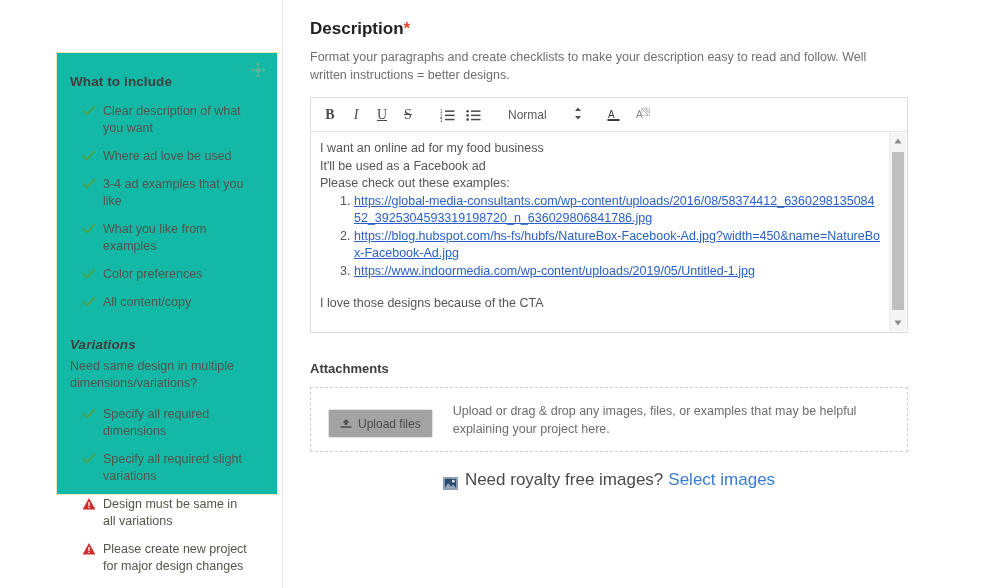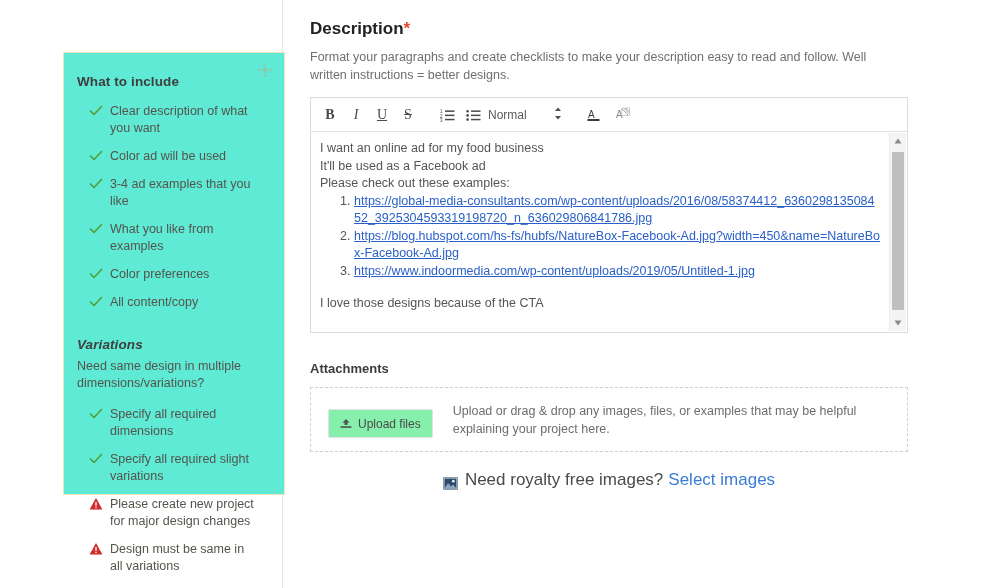--- a/index.html
+++ b/index.html
@@ -22,25 +22,25 @@
     left: 282px;
     top: 0;
     width: 1px;
     height: 588px;
     background: #e3e3e3;
   }
 
   
   .tips-card {
     position: absolute;
-    left: 63px;
+    left: 56px;
     top: 52px;
     width: 222px;
     height: 443px;
-    background: #5eead4;
+    background: #14b8a6;
     border: 1px solid #eee6bb;
     box-sizing: border-box;
   }
   .drag-handle {
     position: absolute;
     right: 11px;
     top: 9px;
     width: 16px;
     height: 16px;
     opacity: .55;
@@ -152,21 +152,21 @@
     cursor: pointer;
   }
   .tb-btn.bold { font-weight: bold; font-family: "Liberation Serif", serif; font-size: 14px;}
   .tb-btn.italic { font-style: italic; font-family: "Liberation Serif", serif; font-size: 14px;}
   .tb-btn.underline { text-decoration: underline; font-family: "Liberation Serif", serif; font-size: 14px;}
   .tb-btn.strike { text-decoration: line-through; font-family: "Liberation Serif", serif; font-size: 14px;}
   .tb-gap { width: 13px; }
   .tb-select {
     display: inline-flex;
     align-items: center;
-    margin-left: 0;
+    margin-left: 20px;
     font-size: 12px;
     color: #5a5a5a;
     cursor: pointer;
   }
   .tb-select .caret {
     margin-left: 27px;
     font-size: 9px;
     line-height: 9px;
     color: #4e4e4e;
     display: inline-block;
@@ -260,21 +260,21 @@
     margin-top: 11px;
     width: 598px;
     height: 65px;
     border: 1px dashed #cfcfcf;
     box-sizing: border-box;
     display: flex;
     align-items: center;
     padding-left: 17px;
   }
   .upload-btn {
-    background: #86efac;
+    background: #a3a3a3;
     border: 1px solid #e2e2e2;
     border-radius: 2px;
     height: 27px;
     padding: 0 11px;
     display: inline-flex;
     align-items: center;
     font-size: 12px;
     color: #4b4b4b;
     cursor: pointer;
     white-space: nowrap;
@@ -353,21 +353,21 @@
             </svg>
         </span>
         <span>Clear description of what you want</span>
       </li>
       <li>
         <span class="tick-icon">
           <svg width="14" height="14" viewBox="0 0 14 14">
               <path d="M1.5 7 L5 10.5 L12.5 2.5" stroke="#53a03b" stroke-width="1.7" fill="none" stroke-linecap="round" stroke-linejoin="round"></path>
             </svg>
         </span>
-        <span>Color ad will be used</span>
+        <span>Where ad love be used</span>
       </li>
       <li>
         <span class="tick-icon">
           <svg width="14" height="14" viewBox="0 0 14 14">
               <path d="M1.5 7 L5 10.5 L12.5 2.5" stroke="#53a03b" stroke-width="1.7" fill="none" stroke-linecap="round" stroke-linejoin="round"></path>
             </svg>
         </span>
         <span>3-4 ad examples that you like</span>
       </li>
       <li>
@@ -417,31 +417,31 @@
         <span>Specify all required slight variations</span>
       </li>
       <li>
         <span class="warn-icon">
           <svg width="14" height="14" viewBox="0 0 14 14">
             <path d="M7 1 L13.4 12.6 H0.6 Z" fill="#d22b2b"></path>
             <rect x="6.35" y="5" width="1.3" height="4" fill="#ffffff"></rect>
             <rect x="6.35" y="9.8" width="1.3" height="1.3" fill="#ffffff"></rect>
           </svg>
         </span>
-        <span>Please create new project for major design changes</span>
+        <span>Design must be same in all variations</span>
       </li>
       <li>
         <span class="warn-icon">
           <svg width="14" height="14" viewBox="0 0 14 14">
             <path d="M7 1 L13.4 12.6 H0.6 Z" fill="#d22b2b"></path>
             <rect x="6.35" y="5" width="1.3" height="4" fill="#ffffff"></rect>
             <rect x="6.35" y="9.8" width="1.3" height="1.3" fill="#ffffff"></rect>
           </svg>
         </span>
-        <span>Design must be same in all variations</span>
+        <span>Please create new project for major design changes</span>
       </li>
     </ul>
   </div>
 </aside>
 
 <main class="main">
 
   <h1 class="section-title">
     <span>Description</span><span class="req-star">*</span>
   </h1>

